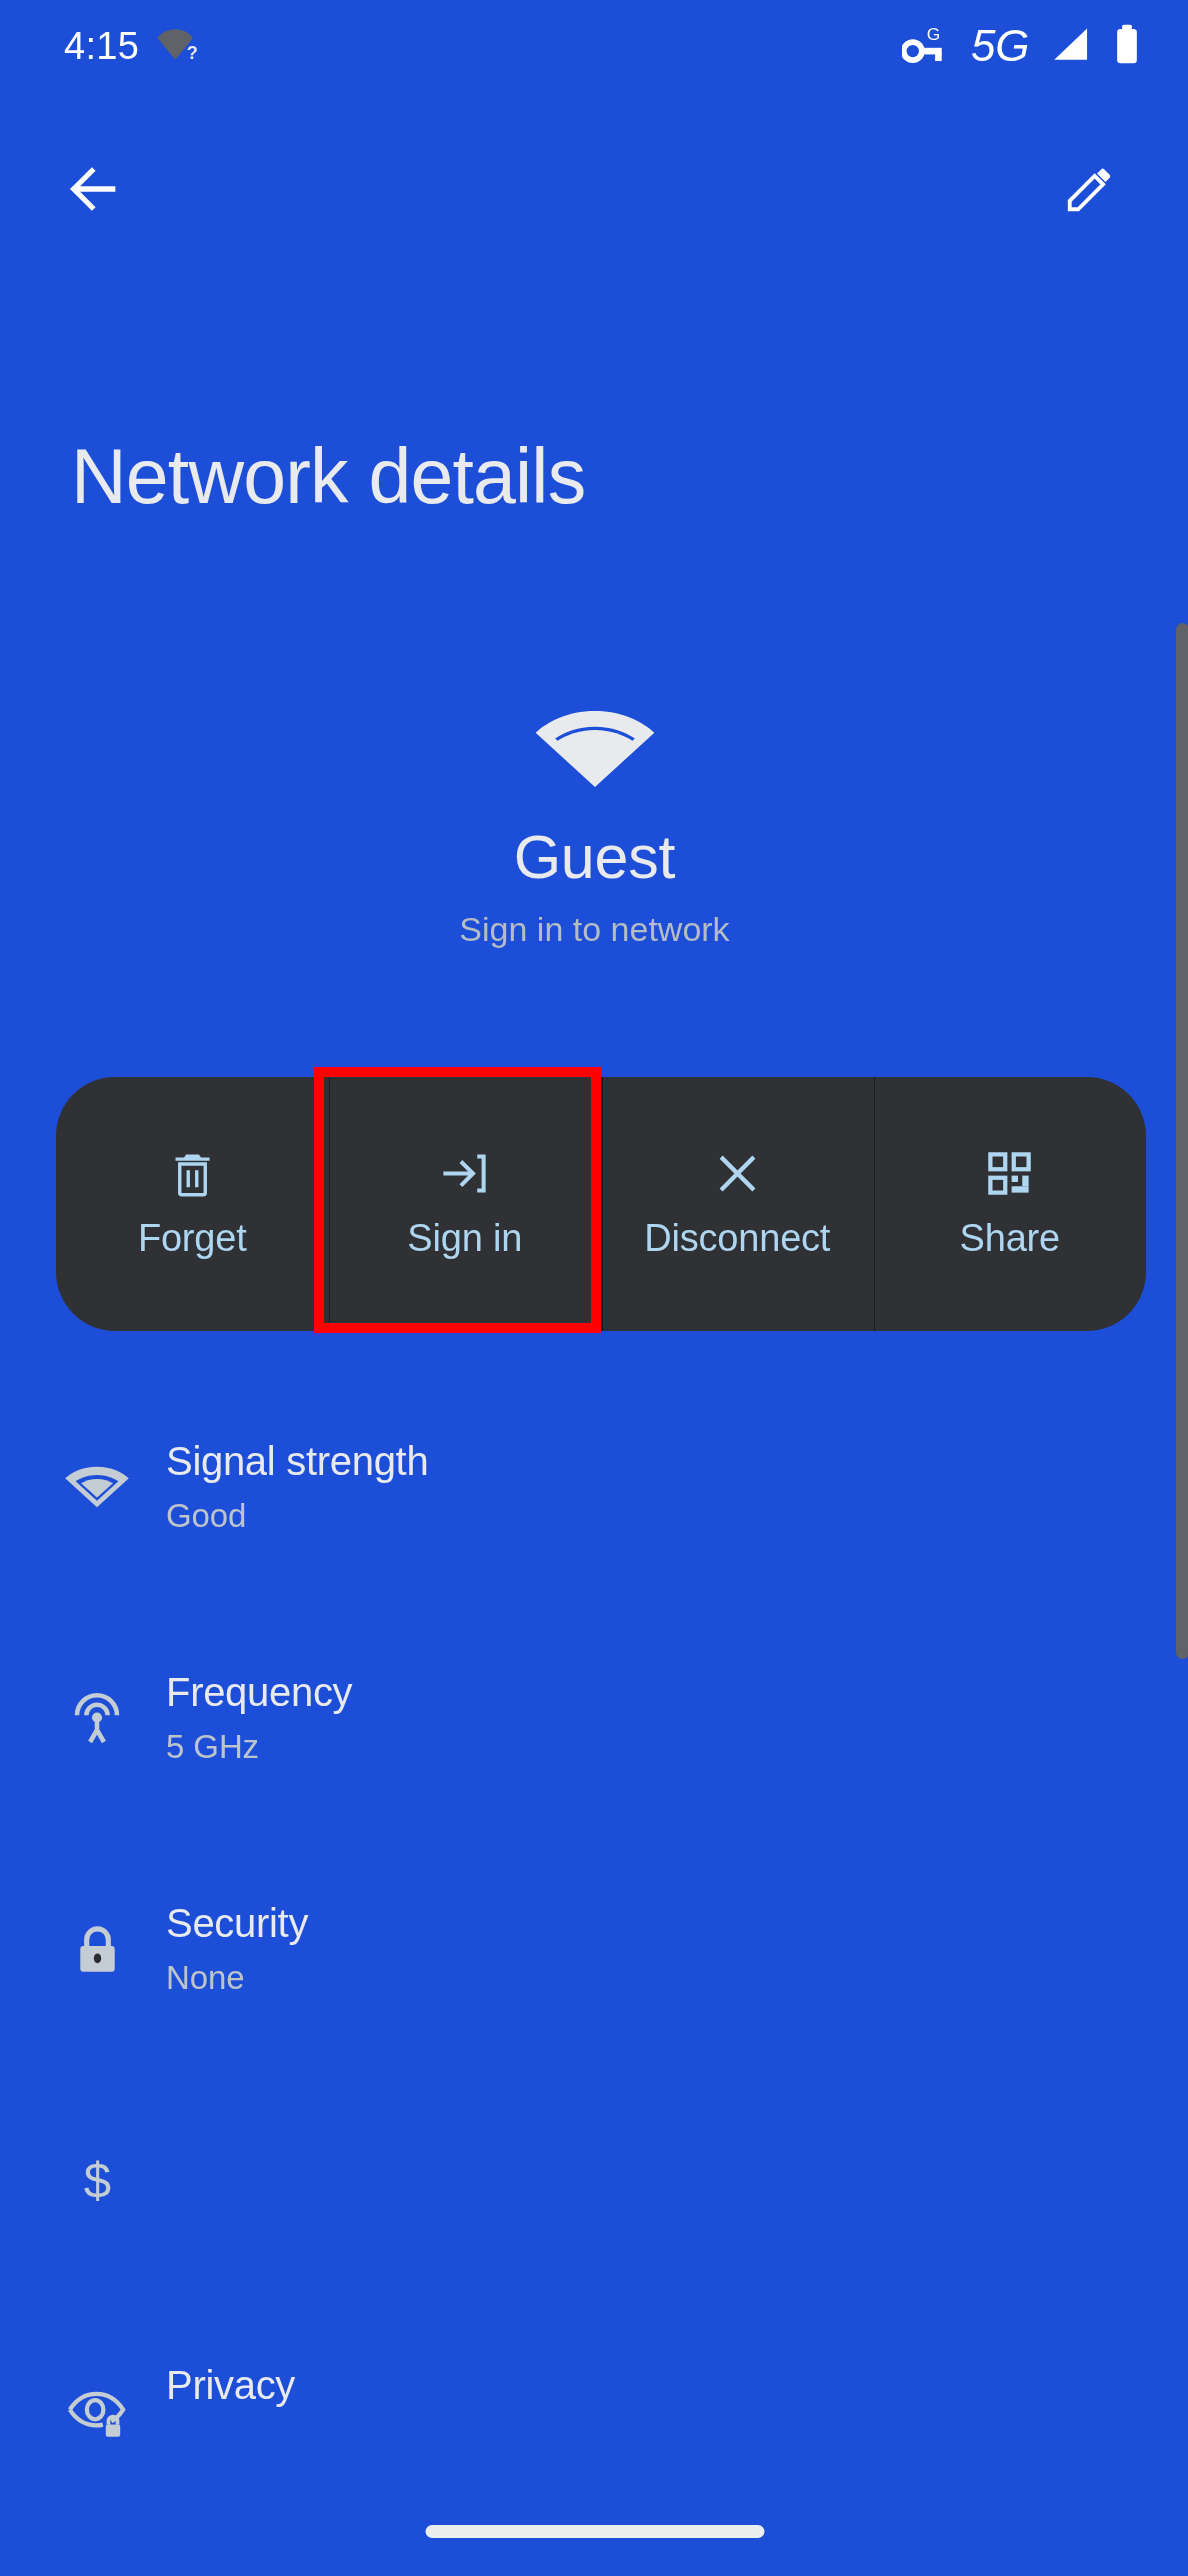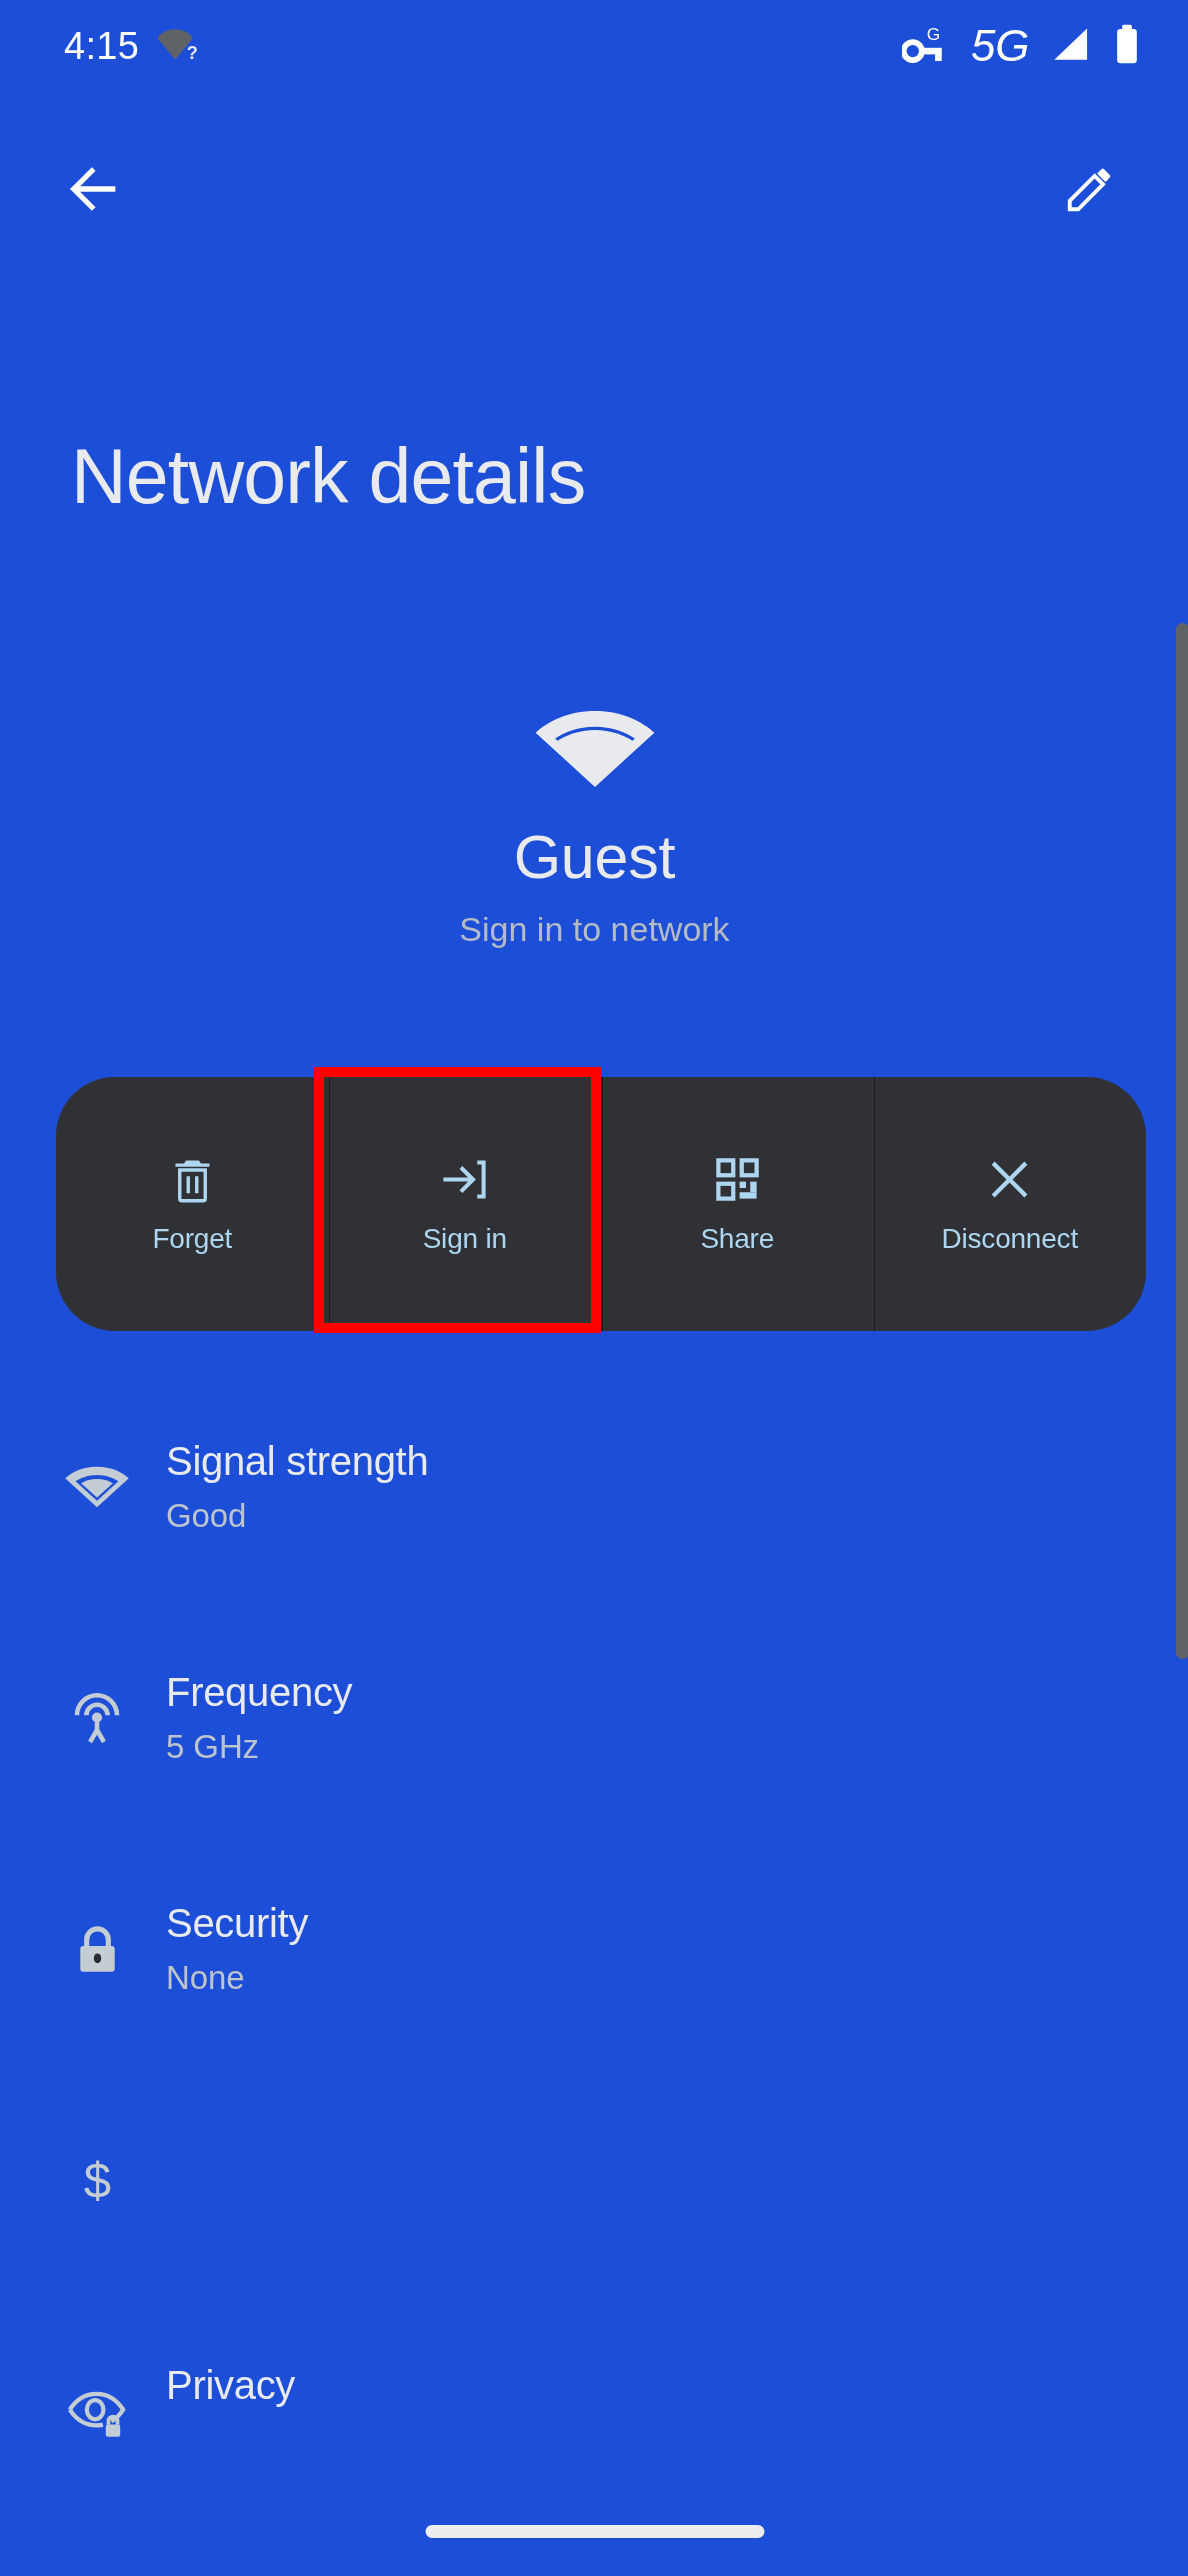--- a/index.html
+++ b/index.html
@@ -81,21 +81,21 @@
     gap:18px;
     position:relative;
   }
   .action-btn + .action-btn::before {
     content:"";
     position:absolute; left:0; top:0;
     width:1.7px; height:100%;
     background:#1b1c1e;
   }
   .action-label {
-    color:#aed6f1; font-size:28px; font-weight:400; letter-spacing:-0.2px;
+    color:#aed6f1; font-size:38px; font-weight:400; letter-spacing:-0.2px;
   }
   .action-icon { width:51px; height:51px; display:block; }
 
   
   #highlight-box {
     position:absolute;
     left:314px; top:1067px;
     width:287px; height:266px;
     border:10px solid #ff0000;
     pointer-events:none;
@@ -221,45 +221,45 @@
       </div>
 
       <div class="action-btn">
         <span class="action-icon">
           <svg width="51" height="51" viewBox="0 0 24 24">
             <path d="M3 12h12M11 7l5 5-5 5" fill="none" stroke="#aed6f1" stroke-width="1.9" stroke-linecap="square"></path>
             <path d="M18 4h3v16h-3" fill="none" stroke="#aed6f1" stroke-width="1.9"></path>
           </svg>
         </span>
         <span class="action-label">Sign in</span>
+      </div>
+
+      <div class="action-btn">
+        <span class="action-icon">
+          <svg width="51" height="51" viewBox="0 0 24 24">
+            <path d="M5 5 L19 19 M19 5 L5 19" stroke="#aed6f1" stroke-width="2" stroke-linecap="square"></path>
+          </svg>
+        </span>
+        <span class="action-label">Disconnect</span>
       </div>
 
       <div class="action-btn">
         <span class="action-icon">
           <svg width="51" height="51" viewBox="0 0 24 24">
             <rect x="3" y="3" width="7" height="7" fill="none" stroke="#aed6f1" stroke-width="2"></rect>
             <rect x="14" y="3" width="7" height="7" fill="none" stroke="#aed6f1" stroke-width="2"></rect>
             <rect x="3" y="14" width="7" height="7" fill="none" stroke="#aed6f1" stroke-width="2"></rect>
             <rect x="13" y="13" width="3" height="3" fill="#aed6f1"></rect>
             <rect x="18" y="13" width="3" height="5" fill="#aed6f1"></rect>
             <rect x="13" y="18" width="8" height="3" fill="#aed6f1"></rect>
           </svg>
         </span>
         <span class="action-label">Share</span>
       </div>
 
-      <div class="action-btn">
-        <span class="action-icon">
-          <svg width="51" height="51" viewBox="0 0 24 24">
-            <path d="M5 5 L19 19 M19 5 L5 19" stroke="#aed6f1" stroke-width="2" stroke-linecap="square"></path>
-          </svg>
-        </span>
-        <span class="action-label">Disconnect</span>
-      </div>
-
     </div>
   </div>
   <div id="highlight-box"></div>
 
   <div id="detail-list">
 
     <div class="detail-row">
       <div class="row-icon">
         <svg width="66" height="46" viewBox="0 0 74 52">
           <path d="M37 3 C20.5 3 8.3 9.4 1 16.2 L37 49 L73 16.2 C65.7 9.4 53.5 3 37 3 Z

